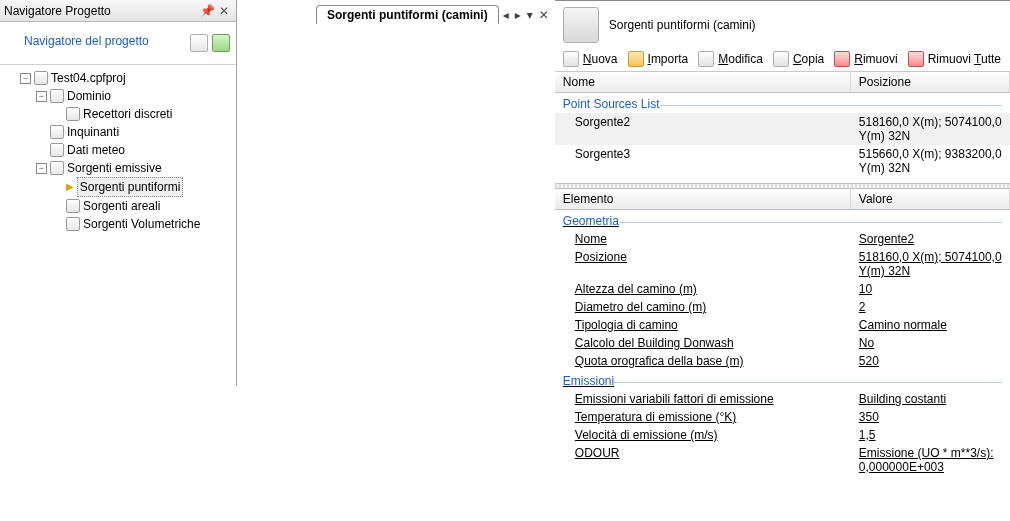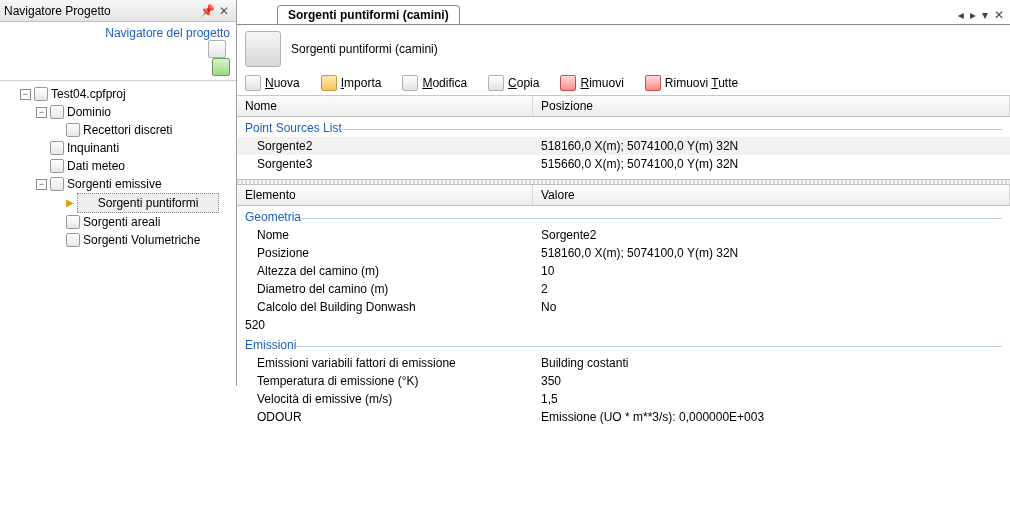--- a/index.html
+++ b/index.html
@@ -2,63 +2,63 @@
 <html><head>
 <meta charset="utf-8">
 <style>
 * { box-sizing: border-box; margin: 0; padding: 0; }
 body { font-family: "Segoe UI", Tahoma, sans-serif; font-size: 12px; color: #000; background: #fff; width: 1010px; height: 521px; overflow: hidden; display: flex; }
 
 .left-panel { width: 237px; height: 386px; border-right: 1px solid #a0a0a0; display: flex; flex-direction: column; background:#fff;}
 .panel-titlebar { background: linear-gradient(#f7f7f7,#e4e4e4); border-bottom: 1px solid #bcbcbc; height: 22px; display: flex; align-items: center; padding: 0 4px; }
 .panel-titlebar .title { flex: 1; font-size: 12px; }
 .panel-titlebar .tb-icon { width: 16px; text-align:center; color:#555; cursor:default;}
-.nav-header { display:flex; align-items:flex-end; padding:4px 6px; border-bottom:1px solid #d0d0d0;flex-direction:column;}
+.nav-header { display:flex; align-items:flex-start; padding:12px 6px; border-bottom:1px solid #d0d0d0;}
 .nav-header .nav-title { color:#1a5fbf; flex:1; padding-left:18px;}
 .nav-header .ico { width:18px; height:18px; display:inline-block; }
 
 .tree { flex:1; padding:4px 2px; overflow:auto; }
 .tree ul { list-style:none; padding-left:16px;}
 .tree li { line-height:18px; white-space:nowrap;}
 .tree .node { display:flex; align-items:center; gap:3px; padding:0 2px;}
 .tree .tw { width:11px; height:11px; border:1px solid #8a8a8a; font-size:9px; line-height:9px; text-align:center; color:#555; background:#fff; cursor:default;}
 .tree .tw.blank{border:none;}
 .tree .ticon { width:14px; height:14px; display:inline-block; border:1px solid #999; background:linear-gradient(#fff,#e6e6e6); border-radius:2px;}
-.tree .selected { background:#eeeeee; border:1px dotted #888; padding:0 20px;}
+.tree .selected { background:#eeeeee; border:1px dotted #888; padding:0 2px;}
 .tree .arrow { color:#e0a000; font-size:10px;}
 
-.right-panel { flex:1; display:flex; flex-direction:column;}
+.right-panel { flex:1; display:flex; flex-direction:row;margin-left:39px;}
 .tab-row { display:flex; align-items:flex-end; height:24px; padding:0 6px 0 40px; gap:4px;}
 .tab { border:1px solid #8a8a8a; border-bottom:none; border-top-left-radius:4px; border-top-right-radius:4px; background:#fff; padding:2px 10px; font-weight:bold; font-size:12px;}
 .tab-controls { margin-left:auto; display:flex; gap:6px; color:#444; font-size:12px; padding-bottom:2px;}
 .tab-controls span{cursor:default;}
 
 .content { border-top:1px solid #8a8a8a; flex:1; display:flex; flex-direction:column; overflow:hidden;}
 .header-strip { display:flex; align-items:center; gap:10px; padding:6px 8px; }
 .big-icon { width:36px; height:36px; border:1px solid #b0b0b0; background:linear-gradient(#f5f5f5,#d8d8d8); border-radius:3px;}
-.toolbar { display:flex; gap:21px; padding:2px 8px 4px; border-bottom:1px solid #c8c8c8; flex-wrap:wrap;}
+.toolbar { display:flex; gap:10px; padding:2px 8px 4px; border-bottom:1px solid #c8c8c8; flex-wrap:wrap;}
 .toolbar .btn { display:flex; align-items:center; gap:4px; cursor:default;}
 .toolbar .btn .bi { width:16px;height:16px;display:inline-block;border:1px solid #b0b0b0;background:linear-gradient(#fff,#e2e2e2);border-radius:2px;}
 .toolbar .btn .bi.red{background:linear-gradient(#ffdcdc,#ff8a8a);border-color:#c05050;}
 .toolbar .btn u{text-decoration:underline;}
 
 .list-header { display:flex; background:linear-gradient(#fdfdfd,#ececec); border-bottom:1px solid #c0c0c0; font-size:12px;}
 .list-header .col { padding:3px 8px; border-right:1px solid #d6d6d6;}
 .col-nome{flex:0 0 296px;} .col-pos{flex:1;}
 .group-title { color:#1a5fbf; padding:4px 8px 2px; display:flex; align-items:center; }
 .group-title .line{flex:1;height:1px;background:#b8cde8; margin-top:2px;}
 .list-body { padding:0 0 6px;}
 .list-row { display:flex; padding:1px 0;}
 .list-row.sel{background:#f1f1f1;}
 .list-row .cell{padding:1px 8px 1px 20px;}
 .list-row .cell.c1{flex:0 0 296px;} .list-row .cell.c2{flex:1; padding-left:8px;}
 
 .splitter{height:6px;background:repeating-linear-gradient(90deg,#dcdcdc,#dcdcdc 2px,#f4f4f4 2px,#f4f4f4 4px); border-top:1px solid #bfbfbf;border-bottom:1px solid #bfbfbf;}
 
-.prop-section{flex:1; overflow:auto;}
+.prop-section{flex:1; overflow:auto;text-decoration:underline;}
 .prop-row{display:flex; padding:1px 0;}
 .prop-row .pc1{flex:0 0 296px; padding:1px 8px 1px 20px;}
 .prop-row .pc2{flex:1; padding:1px 8px;}
 </style>
 </head>
 <body>
 
 <div class="left-panel">
   <div class="panel-titlebar">
     <span class="title">Navigatore Progetto</span>
@@ -195,21 +195,21 @@
       <span>Point Sources List</span>
         <span class="line"></span>
     </div>
     <div class="list-body">
       <div class="list-row sel">
         <div class="cell c1">Sorgente2</div>
         <div class="cell c2">518160,0 X(m); 5074100,0 Y(m) 32N</div>
       </div>
       <div class="list-row">
         <div class="cell c1">Sorgente3</div>
-        <div class="cell c2">515660,0 X(m); 5074100,0 Y(m) 32N</div>
+        <div class="cell c2">515660,0 X(m); 9383200,0 Y(m) 32N</div>
       </div>
     </div>
 
     <div class="splitter"></div>
 
     <div class="list-header">
       <div class="col col-nome">Elemento</div>
       <div class="col col-pos">Valore</div>
     </div>
 
@@ -229,42 +229,47 @@
           </div>
           <div class="prop-row">
             <div class="pc1">Altezza del camino (m)</div>
             <div class="pc2">10</div>
           </div>
           <div class="prop-row">
             <div class="pc1">Diametro del camino (m)</div>
             <div class="pc2">2</div>
           </div>
           <div class="prop-row">
+            <div class="pc1">Tipologia di camino</div>
+            <div class="pc2">Camino normale</div>
+          </div>
+          <div class="prop-row">
             <div class="pc1">Calcolo del Building Donwash</div>
             <div class="pc2">No</div>
           </div>
           <div class="prop-row">
+            <div class="pc1">Quota orografica della base (m)</div>
             <div class="pc2">520</div>
           </div>
         </div>
       <div class="group-title">
           <span>Emissioni</span>
           <span class="line"></span>
         </div>
       <div id="emis-rows">
           <div class="prop-row">
             <div class="pc1">Emissioni variabili fattori di emissione</div>
             <div class="pc2">Building costanti</div>
           </div>
           <div class="prop-row">
             <div class="pc1">Temperatura di emissione (°K)</div>
             <div class="pc2">350</div>
           </div>
           <div class="prop-row">
-            <div class="pc1">Velocità di emissive (m/s)</div>
+            <div class="pc1">Velocità di emissione (m/s)</div>
             <div class="pc2">1,5</div>
           </div>
           <div class="prop-row">
             <div class="pc1">ODOUR</div>
             <div class="pc2">Emissione (UO * m**3/s): 0,000000E+003</div>
           </div>
         </div>
     </div>
   </div>
 </div>

